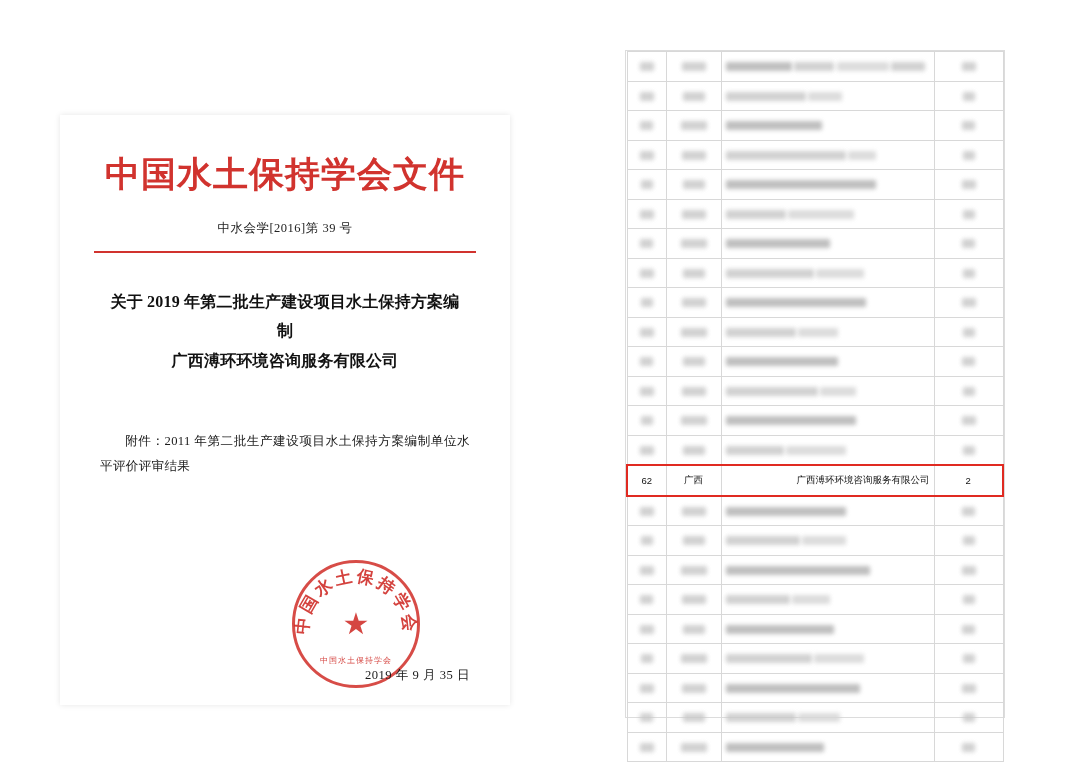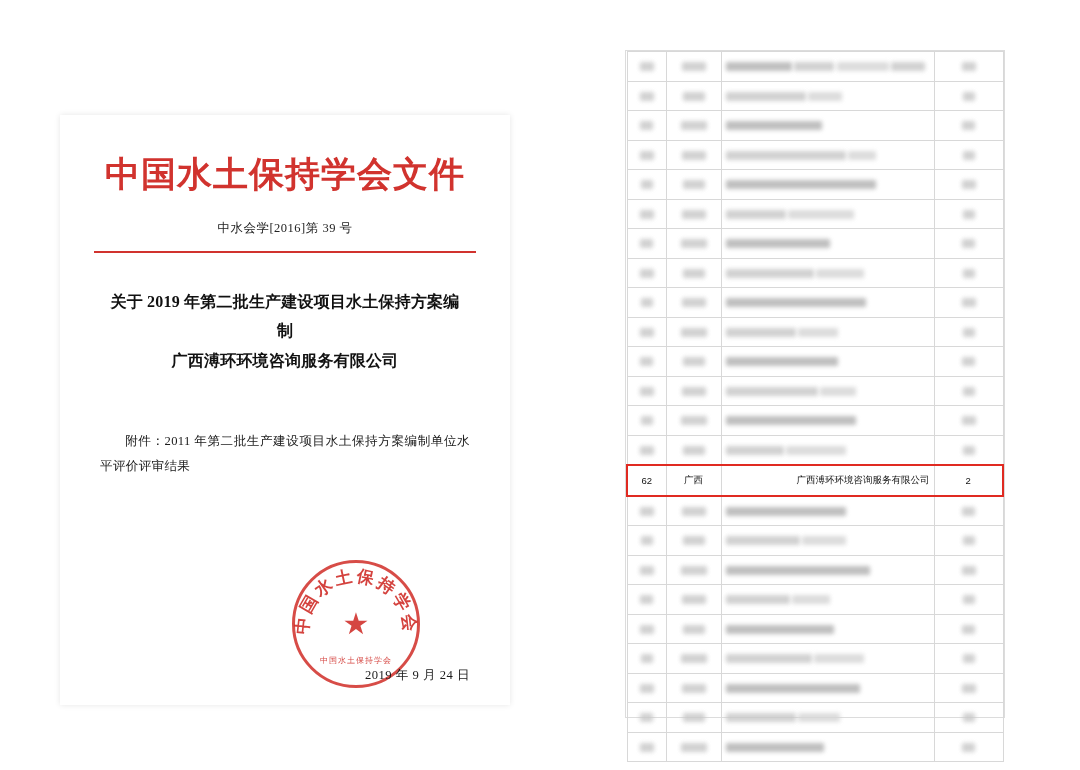--- a/index.html
+++ b/index.html
@@ -219,21 +219,21 @@
           <path id="arcpath" d="M 16,70 A 48,48 0 0 1 112,70" fill="none"></path>
         </defs>
         <text>
           <textPath href="#arcpath" startOffset="50%" text-anchor="middle">中国水土保持学会</textPath>
         </text>
       </svg>
       <div class="seal-star">★</div>
       <div class="seal-bottom">中国水土保持学会</div>
     </div>
 
-    <div class="doc-date">2019 年 9 月 24 日</div>
+    <div class="doc-date">2019 年 9 月 35 日</div>
   </div>
 </div>
 
 <div class="table-card">
   <table class="listing">
     <tbody>
 
       <tr>
         <td class="c-idx"><span class="blur" style="width:14px"></span></td>
         <td class="c-reg"><span class="blur" style="width:24px"></span></td>

